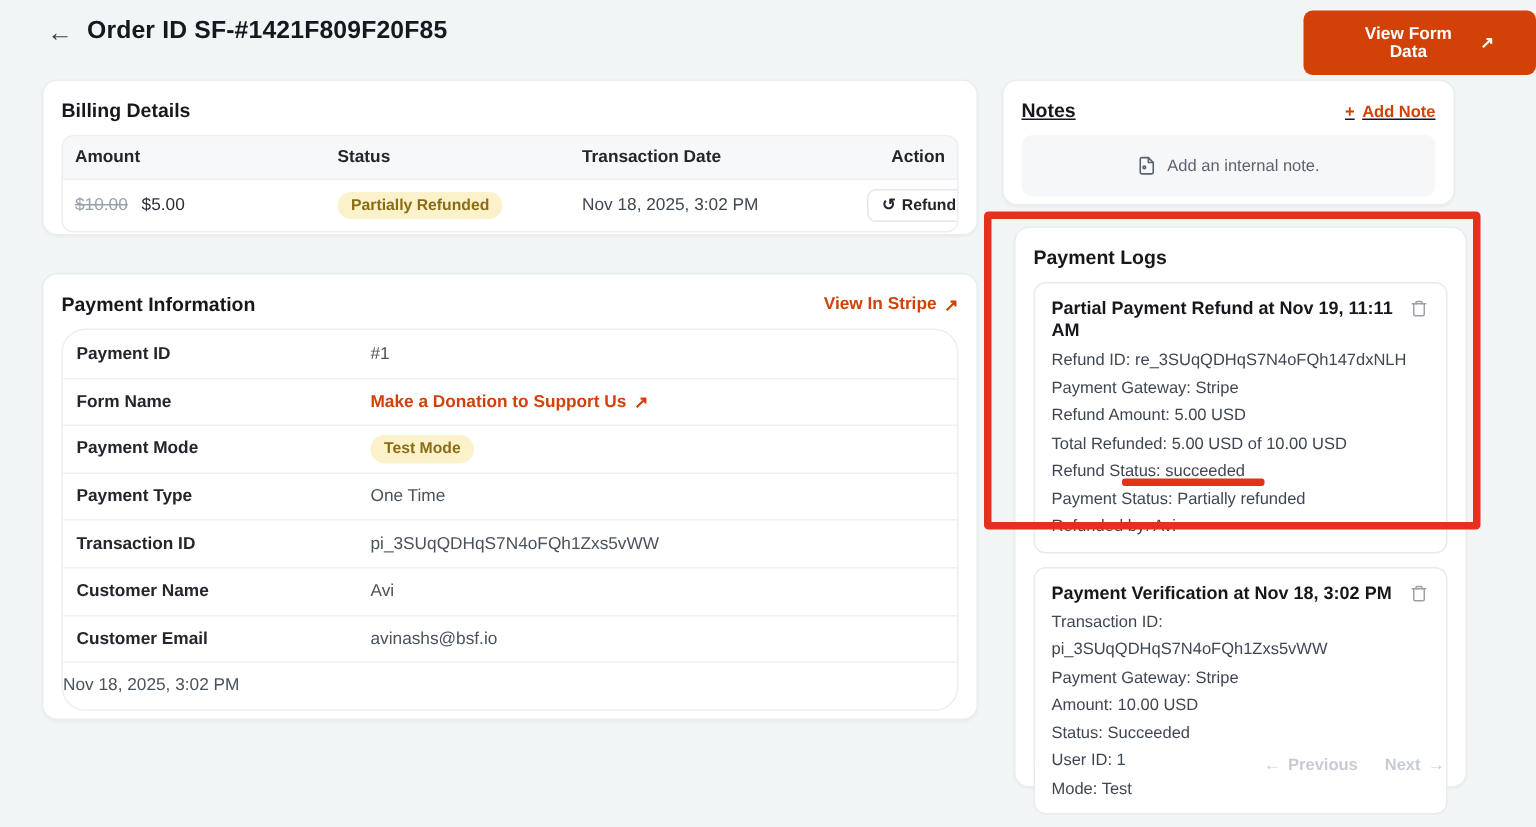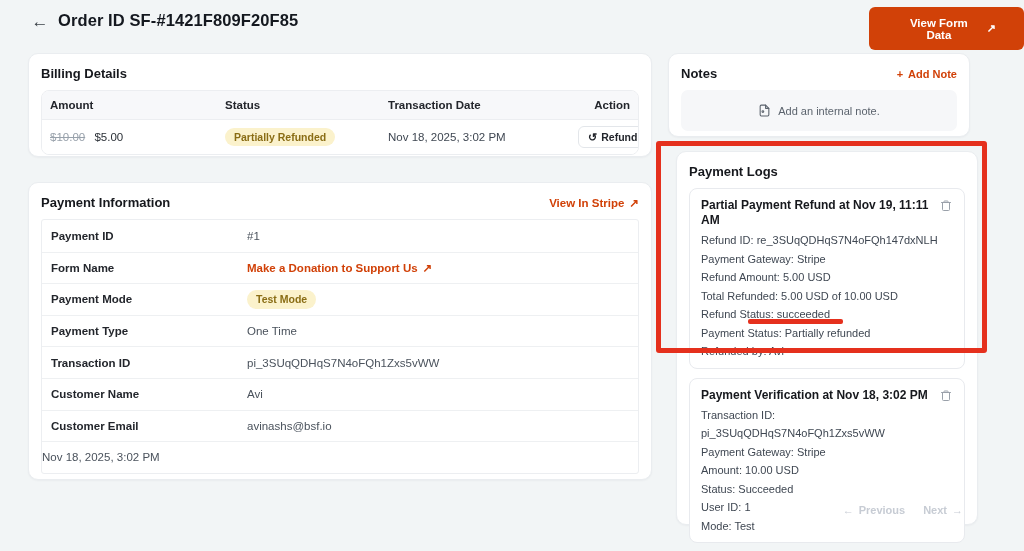--- a/index.html
+++ b/index.html
@@ -62,30 +62,30 @@
   }
   .refund-btn .ricon { font-size:11px; line-height:1; color:#23262c; }
 
   
   .card-payinfo { left:28px; top:182px; width:624px; height:298px; padding:12px; }
   .payinfo-head { display:flex; align-items:center; justify-content:space-between; }
   .link-orange {
     color:#d14108; font-size:11.5px; font-weight:bold; cursor:pointer; text-decoration:none;
     display:inline-flex; align-items:center; gap:5px;
   }
-  .pi-table { margin-top:9px; border:1px solid #eceef1; border-radius:3px; overflow:hidden; }
+  .pi-table { margin-top:9px; border:1px solid #eceef1; border-radius:16px; overflow:hidden; }
   .pi-row { display:flex; align-items:center; height:31.6px; border-top:1px solid #eef0f2; }
   .pi-row:first-child { border-top:none; }
   .pi-label { width:205px; padding-left:9px; font-size:11.5px; font-weight:bold; color:#23262c; }
   .pi-value { font-size:11.5px; color:#4a525c; }
   .pi-value .link-orange { font-size:11.5px; }
 
   
   .card-notes { left:668px; top:53px; width:302px; height:84px; padding:12px; }
-  .notes-head { display:flex; align-items:center; justify-content:space-between; }
+  .notes-head { display:flex; align-items:flex-end; justify-content:space-between;text-decoration:underline; }
   .add-note { font-size:11px; }
   .notes-empty {
     margin-top:9px; height:41px; background:#f6f7f9; border-radius:7px;
     display:flex; align-items:center; justify-content:center; gap:7px;
   }
   .notes-empty .txt { font-size:11px; color:#5b636d; }
 
   
   .card-logs { left:676px; top:151px; width:302px; height:374px; padding:12px; }
   .log-entry {

